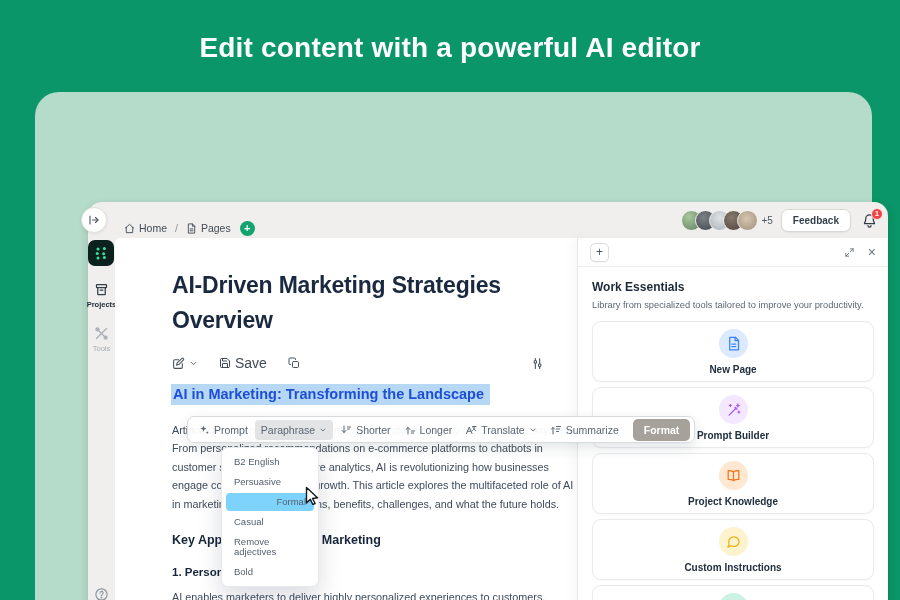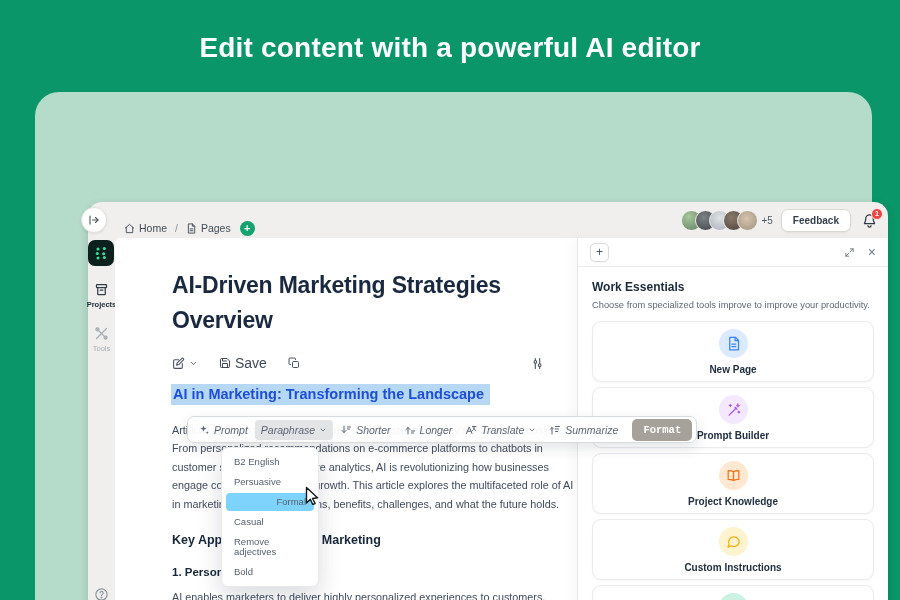--- a/index.html
+++ b/index.html
@@ -139,27 +139,27 @@
   
   .ai-toolbar {
     position:absolute; left:72px; top:178px; height:27px; z-index:5;
     display:flex; align-items:center; gap:1px; padding:0 4px;
     background:rgba(255,255,255,.94); border:1px solid #d8dbde; border-radius:7px;
     box-shadow:0 5px 14px rgba(30,40,60,.12);
     font-size:10.5px; color:#5b6673; white-space:nowrap;
   }
   .tb-item {
     display:flex; align-items:center; gap:4px; padding:4px 6px;
-    border-radius:4px; cursor:pointer;font-style:italic;
+    border-radius:4px; cursor:pointer;
   }
   .tb-pill { background:#e2e4e6; }
   .format-btn {
     margin-left:7px; background:#a6a19a; color:#fff; border:none;
     border-radius:5px; padding:5px 11px; font-size:10.5px; font-weight:600;
-    cursor:pointer; font-family:Liberation Mono, monospace;
+    cursor:pointer; font-family:Liberation Sans, sans-serif;
   }
 
   
   .dropdown {
     position:absolute; left:106px; top:209px; width:98px; z-index:6;
     background:#fff; border:1px solid #e7e9eb; border-radius:7px;
     padding:5px 4px; box-shadow:0 10px 24px rgba(30,40,60,.16);
   }
   .dd-item {
     font-size:9.5px; color:#55616d; padding:4px 8px; border-radius:4px;
@@ -467,21 +467,21 @@
                     <path d="M10 20H4v-6"></path>
                     <path d="M4 20l6.5-6.5"></path>
                   </svg></span>
             </span>
             <span class="close-x"><span>×</span></span>
           </span>
         </div>
 
         <div class="panel-body">
           <div class="panel-title">Work Essentials</div>
-          <div class="panel-subtitle">Choose from specialized tools improve to improve your productivity.</div>
+          <div class="panel-subtitle">Library from specialized tools tailored to improve your productivity.</div>
 
           <div class="card-grid">
             <div class="card">
               <span class="icon-circle ic-blue">
                 <svg width="15" height="15" viewBox="0 0 24 24" fill="none" stroke="currentColor" stroke-width="2" stroke-linecap="round" stroke-linejoin="round">
                     <path d="M6 2h9l5 5v15H6z"></path>
                     <path d="M14.5 2v5.5H20"></path>
                     <path d="M9.5 13h6M9.5 17h6"></path>
                   </svg>
               </span>

